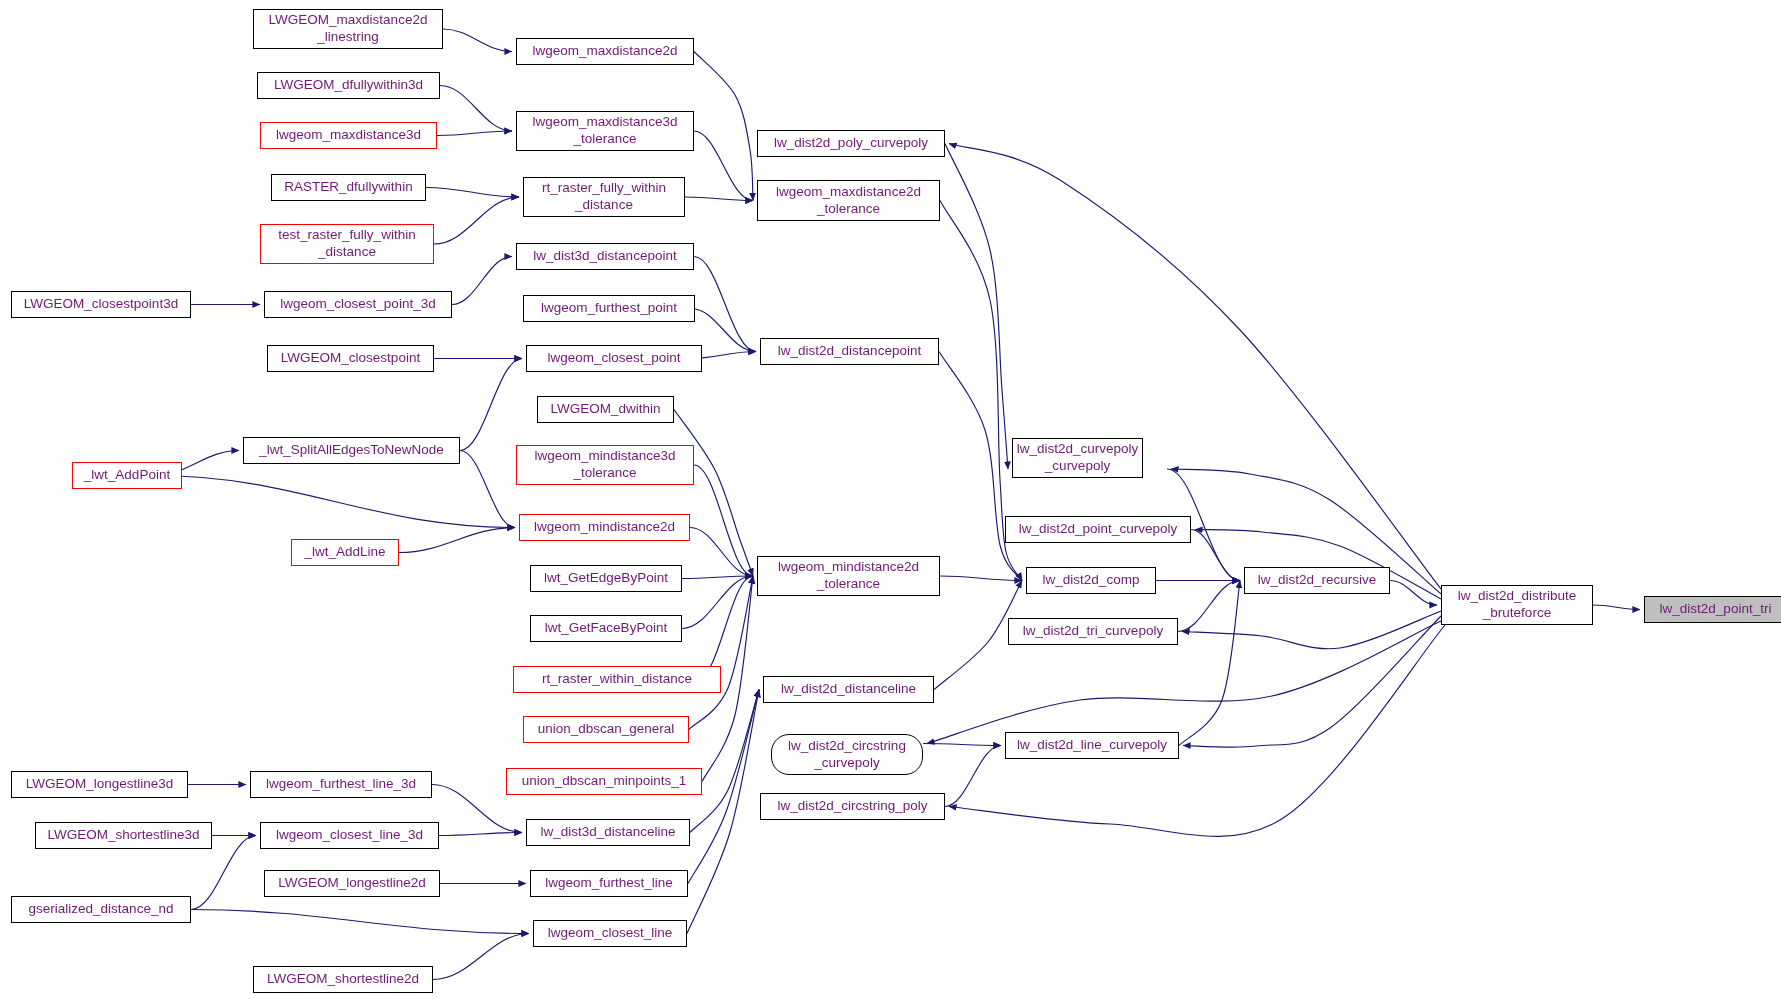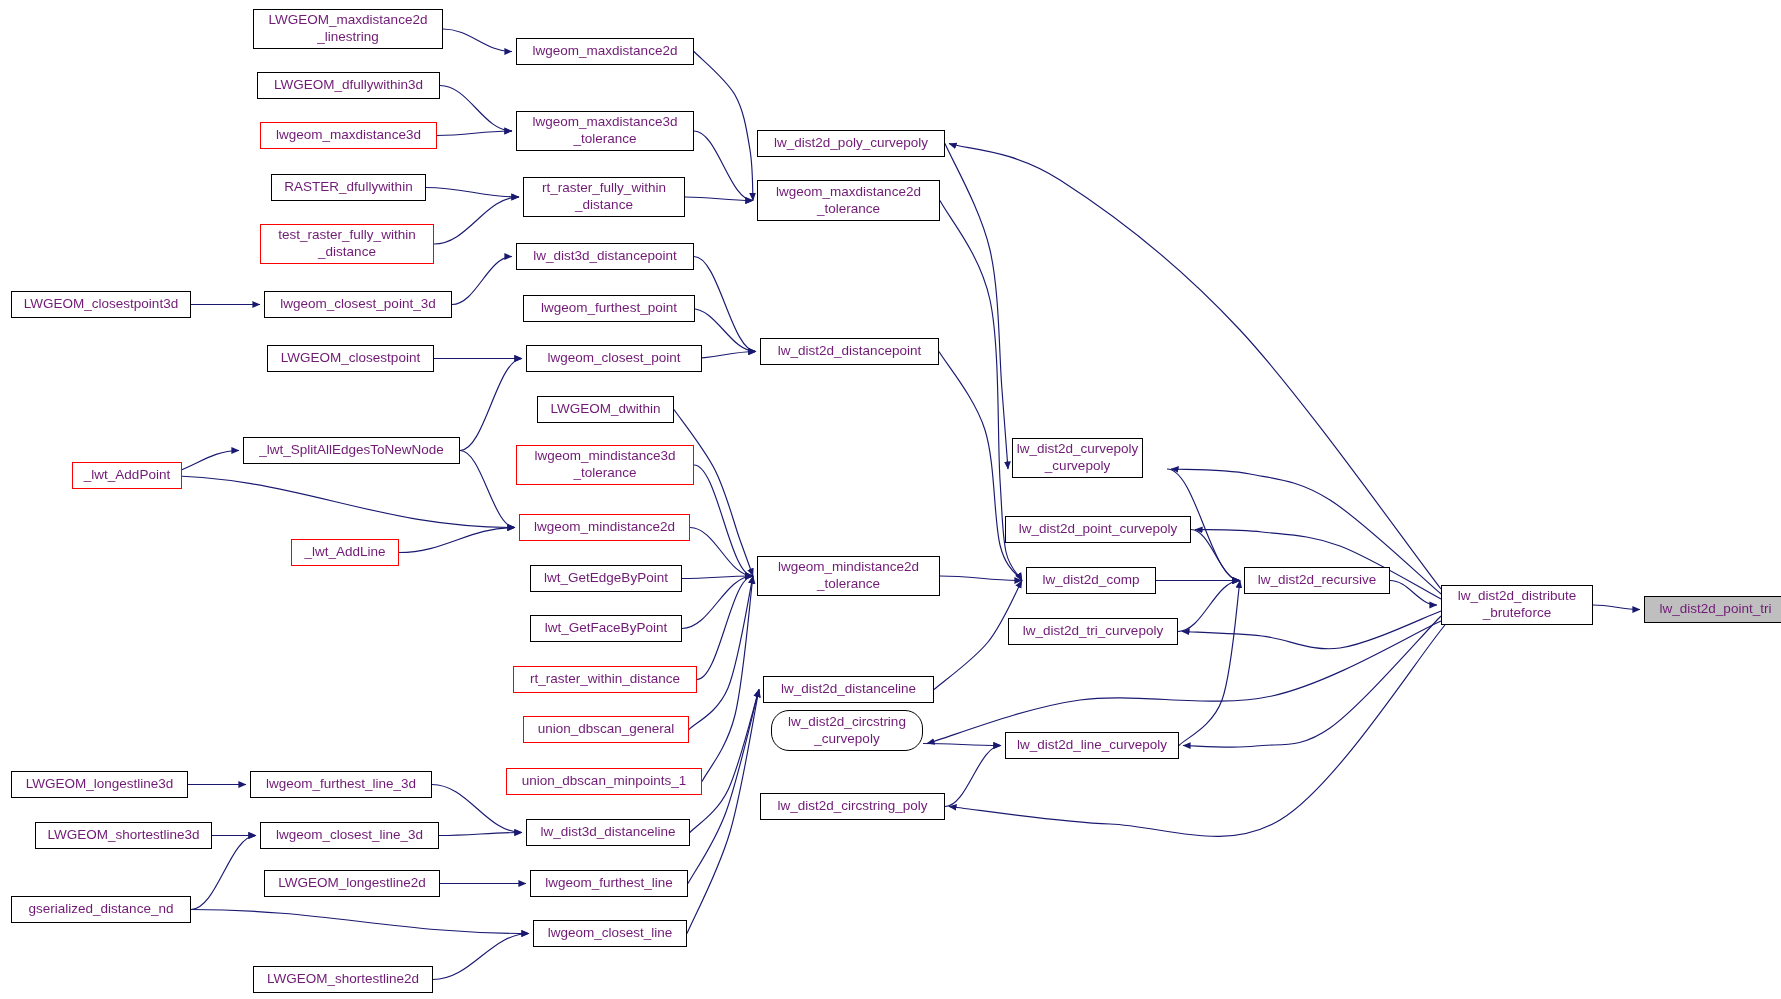--- a/index.html
+++ b/index.html
@@ -139,24 +139,24 @@
       <div class="node" style="left: 530px; top: 565px; width: 152px; height: 27px;">lwt_GetEdgeByPoint</div>
       <div class="node" style="left: 757px; top: 556px; width: 183px; height: 40px;">lwgeom_mindistance2d
 _tolerance</div>
       <div class="node" style="left: 1026px; top: 567px; width: 130px; height: 27px;">lw_dist2d_comp</div>
       <div class="node" style="left: 1244px; top: 567px; width: 146px; height: 27px;">lw_dist2d_recursive</div>
       <div class="node" style="left: 530px; top: 615px; width: 152px; height: 27px;">lwt_GetFaceByPoint</div>
       <div class="node" style="left: 1008px; top: 618px; width: 170px; height: 27px;">lw_dist2d_tri_curvepoly</div>
       <div class="node" style="left: 1441px; top: 585px; width: 152px; height: 40px;">lw_dist2d_distribute
 _bruteforce</div>
       <div class="node highlight" style="left: 1644px; top: 596px; width: 143px; height: 27px;">lw_dist2d_point_tri</div>
-      <div class="node red" style="left: 513px; top: 666px; width: 184px; height: 27px;">rt_raster_within_distance</div>
+      <div class="node red" style="left: 513px; top: 666px; width: 208px; height: 27px;">rt_raster_within_distance</div>
       <div class="node red" style="left: 523px; top: 716px; width: 166px; height: 27px;">union_dbscan_general</div>
       <div class="node" style="left: 763px; top: 676px; width: 171px; height: 27px;">lw_dist2d_distanceline</div>
-      <div class="node" style="left: 771px; top: 710px; width: 152px; height: 41px; border-radius: 18px;">lw_dist2d_circstring
+      <div class="node" style="left: 771px; top: 734px; width: 152px; height: 41px; border-radius: 18px;">lw_dist2d_circstring
 _curvepoly</div>
       <div class="node" style="left: 1005px; top: 732px; width: 174px; height: 27px;">lw_dist2d_line_curvepoly</div>
       <div class="node red" style="left: 506px; top: 768px; width: 196px; height: 27px;">union_dbscan_minpoints_1</div>
       <div class="node" style="left: 760px; top: 793px; width: 185px; height: 27px;">lw_dist2d_circstring_poly</div>
       <div class="node" style="left: 11px; top: 771px; width: 177px; height: 27px;">LWGEOM_longestline3d</div>
       <div class="node" style="left: 250px; top: 771px; width: 182px; height: 27px;">lwgeom_furthest_line_3d</div>
       <div class="node" style="left: 11px; top: 822px; width: 177px; height: 27px; margin-left: 24px;">LWGEOM_shortestline3d</div>
       <div class="node" style="left: 260px; top: 822px; width: 179px; height: 27px;">lwgeom_closest_line_3d</div>
       <div class="node" style="left: 526px; top: 819px; width: 164px; height: 27px;">lw_dist3d_distanceline</div>
       <div class="node" style="left: 264px; top: 870px; width: 176px; height: 27px;">LWGEOM_longestline2d</div>

